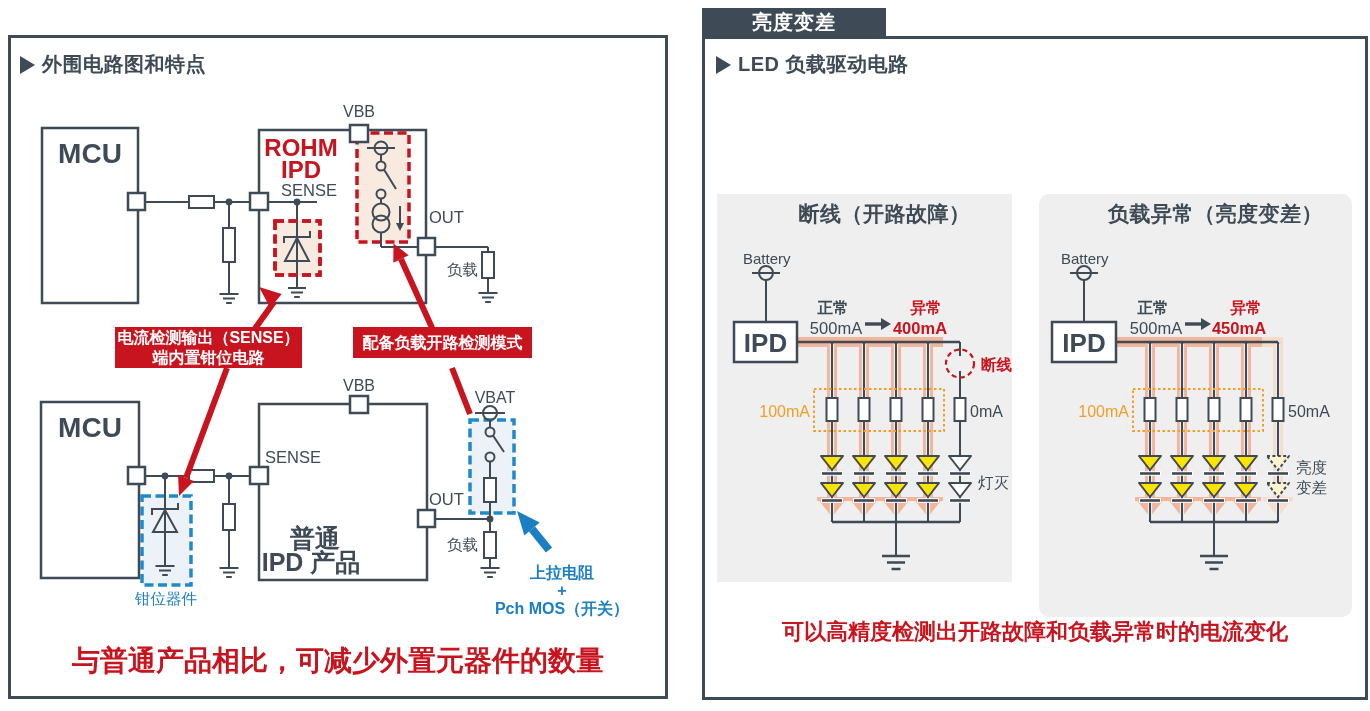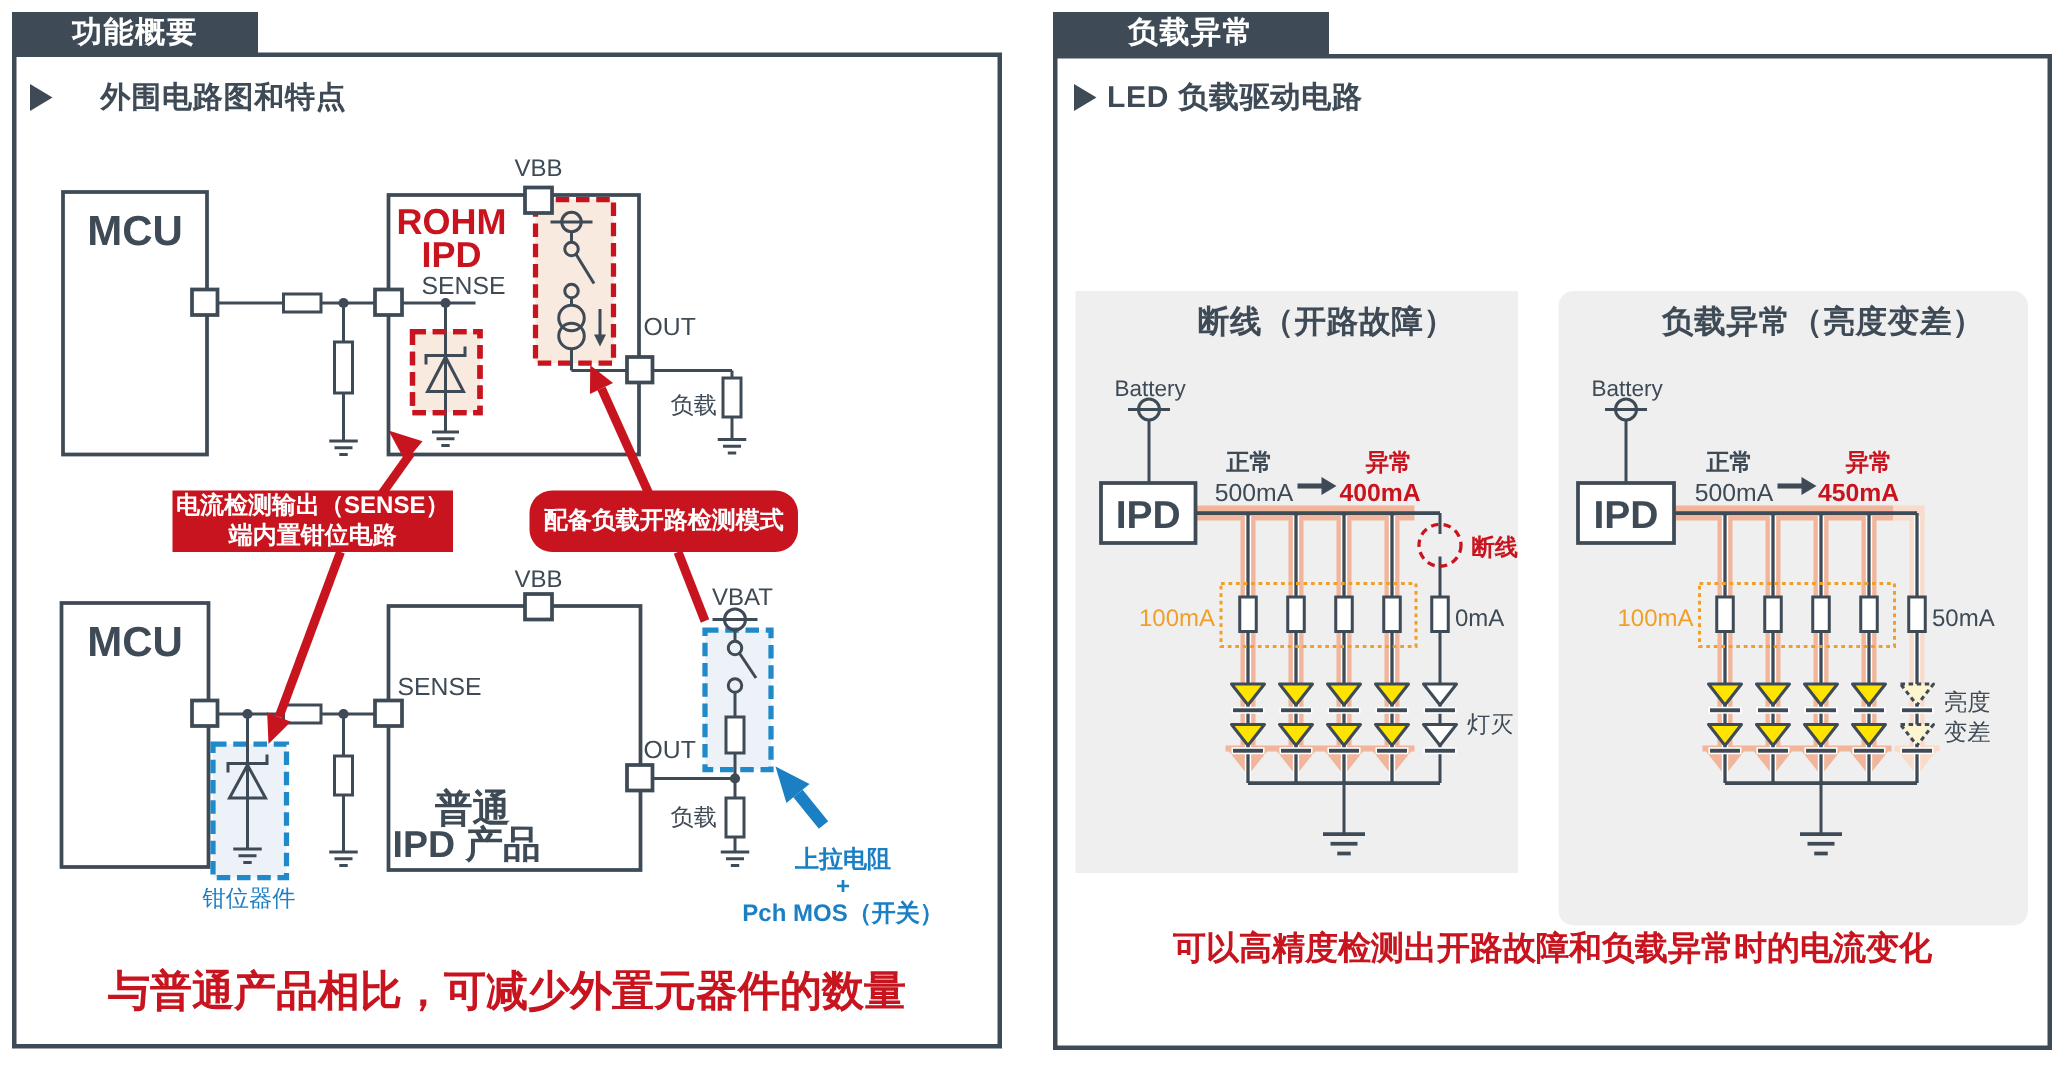--- a/index.html
+++ b/index.html
@@ -35,24 +35,23 @@
   svg text { font-family:"Liberation Sans", sans-serif; }
 </style>
 </head>
 <body>
 
 <div class="stage">
 
   <div class="panel" style="left:8px; top:35px; width:660px; height:664px;"></div>
   <div class="panel" style="left:702px; top:36px; width:666px; height:664px;"></div>
 
-  <div class="tab" style="left:8px; top:8px; width:164px; height:28px;">功能概要</div>
-  <div class="tab" style="left:702px; top:8px; width:184px; height:28px;">负载异常</div>
-
-  <div class="heading" style="left:20px; top:51px;gap:25px;">
+  <div class="tab" style="left:702px; top:8px; width:184px; height:28px;">亮度变差</div>
+
+  <div class="heading" style="left:20px; top:51px;">
     <span class="tri"></span>
     <span>外围电路图和特点</span>
   </div>
 
   <div class="heading" style="left:716px; top:51px;">
     <span class="tri"></span>
     <span>LED 负载驱动电路</span>
   </div>
 
 
@@ -60,21 +59,21 @@
     <div class="case-title">断线（开路故障）</div>
   </div>
   <div class="gray-case" style="left:1039px; top:194px; width:313px; height:423px;border-radius:10px;">
     <div class="case-title">负载异常（亮度变差）</div>
   </div>
 
   <div class="callout" style="left:115px; top:327px; width:187px; height:41px;">
     <div>电流检测输出（SENSE）</div>
     <div>端内置钳位电路</div>
   </div>
-  <div class="callout" style="left:353px; top:327px; width:179px; height:41px;border-radius:15px;">配备负载开路检测模式</div>
+  <div class="callout" style="left:353px; top:327px; width:179px; height:31px;">配备负载开路检测模式</div>
 
   <div class="conclusion" style="left:8px; top:642px; width:660px; font-size:28px;">与普通产品相比，可减少外置元器件的数量</div>
   <div class="conclusion" style="left:702px; top:617px; width:666px; font-size:22px;">可以高精度检测出开路故障和负载异常时的电流变化</div>
 
   <svg class="abs" style="left:0; top:0;" width="1370" height="711" viewBox="0 0 1370 711" id="schem">
 
     <g fill="none" stroke="#3e4a55" stroke-width="2">
 
       <rect x="275" y="221" width="45" height="54" fill="#f9eadf" stroke="none"></rect>
       <rect x="357" y="133" width="52" height="109" fill="#f9eadf" stroke="none"></rect>

